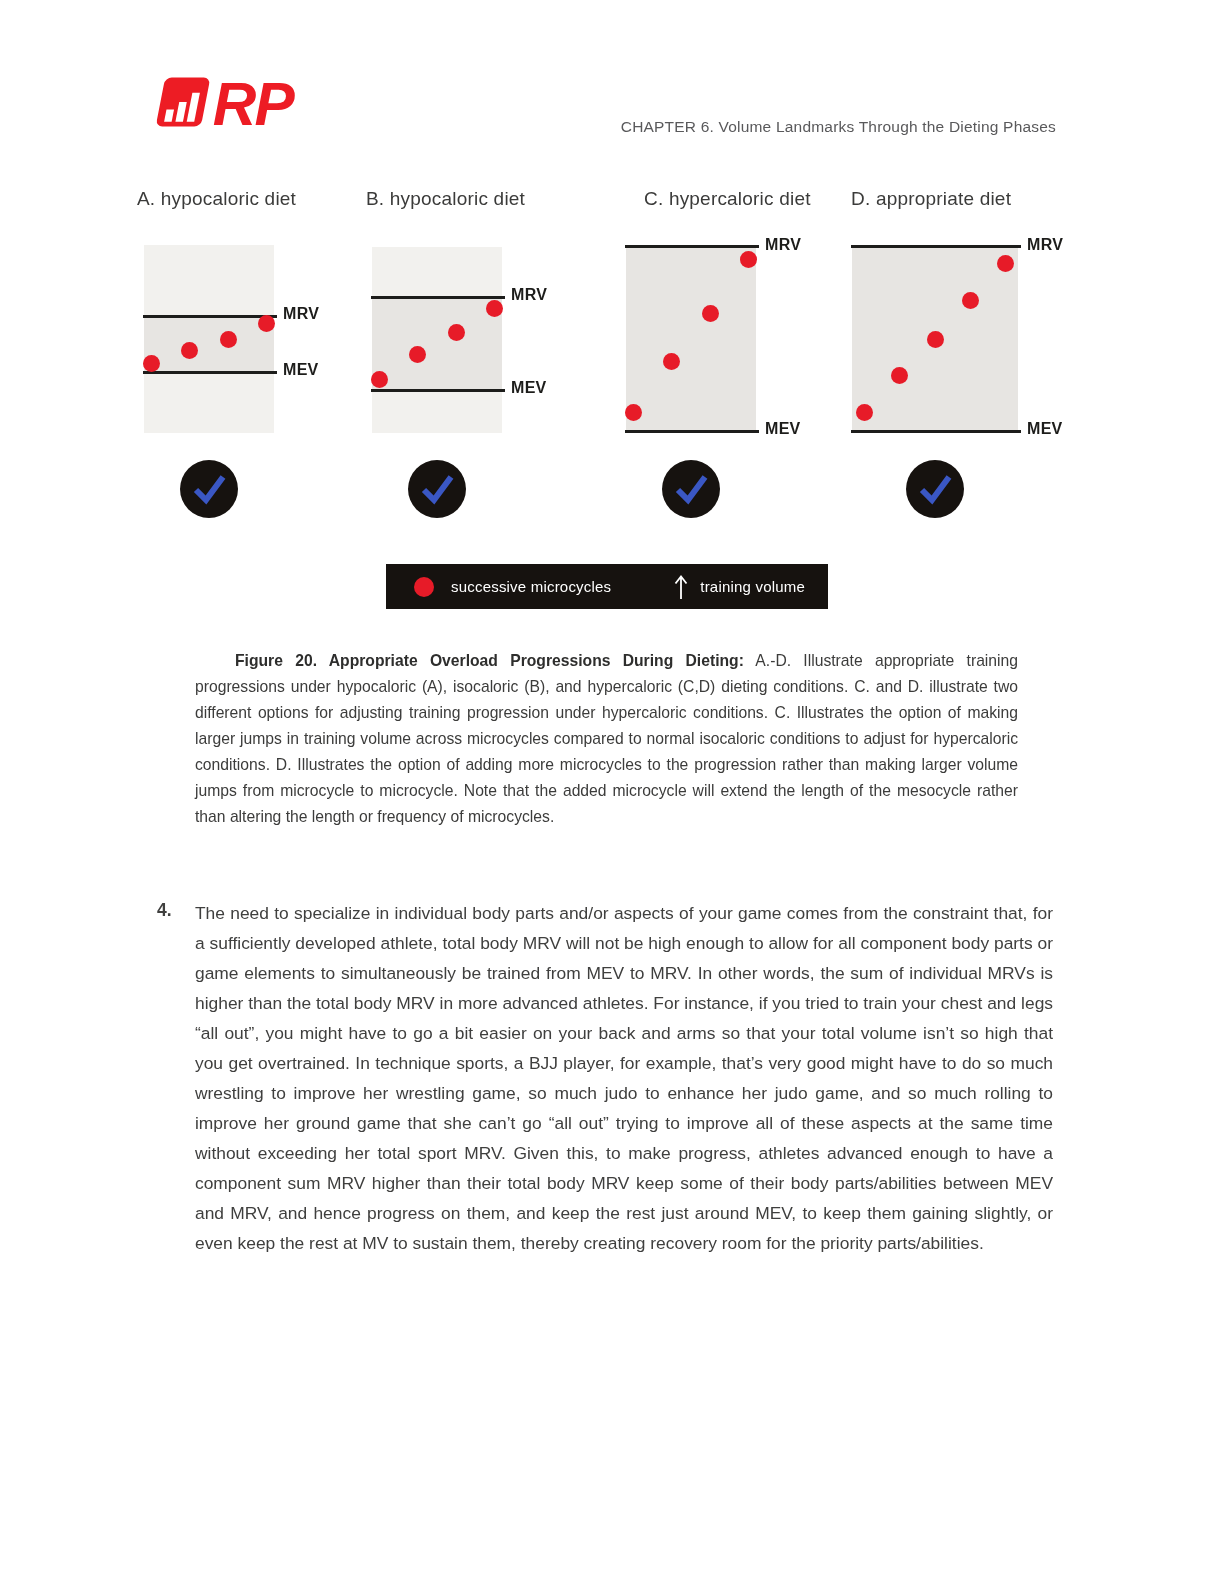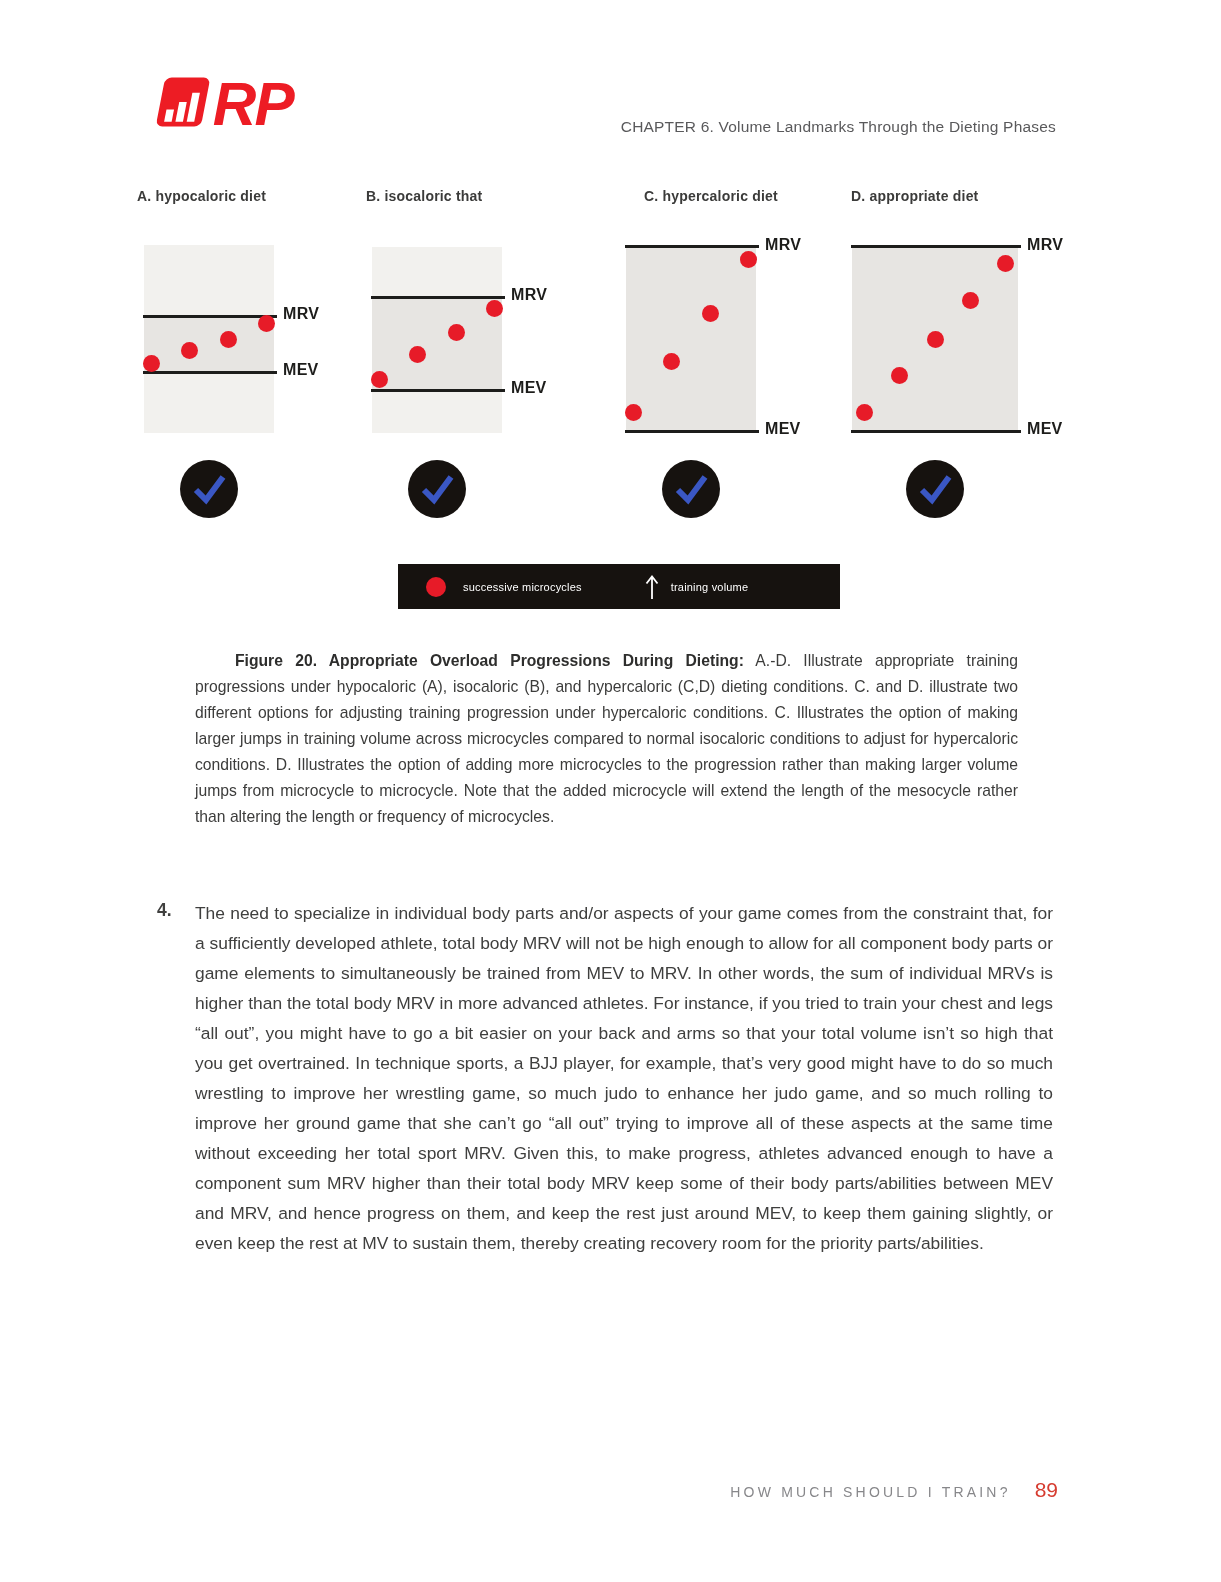--- a/index.html
+++ b/index.html
@@ -12,38 +12,38 @@
   }
   
   .logo{position:absolute;left:145px;top:74px;}
   .chapter{
     position:absolute;top:118px;right:165px;
     font-size:15.5px;color:#59595b;letter-spacing:.2px;
   }
   
   .diet-label{
     position:absolute;top:188px;
-    font-size:14px;color:#3b3b3a;letter-spacing:.2px;font-weight:bold;
+    font-size:19px;color:#3b3b3a;letter-spacing:.2px;
   }
   .panel{position:absolute;}
   .panel .band{position:absolute;left:0;width:100%;}
   .vol-line{position:absolute;height:3px;background:#1d1d1b;}
   .vol-label{
     position:absolute;font-weight:bold;font-size:16px;color:#1d1d1b;
     letter-spacing:.3px;line-height:1;
   }
   .dot{
     position:absolute;width:17px;height:17px;border-radius:50%;
     background:#e71b28;
   }
   .check{position:absolute;}
   .legend{
     position:absolute;left:386px;top:564px;width:442px;height:45px;
     background:#16120f;display:flex;align-items:center;
-    color:#ffffff;font-size:11px;letter-spacing:.2px;margin-left:12px;
+    color:#ffffff;font-size:15px;letter-spacing:.2px;
   }
   .legend-dot{
     width:20px;height:20px;border-radius:50%;background:#e71b28;
     margin-left:28px;margin-right:17px;flex:0 0 auto;
   }
   .legend-arrow{margin-left:62px;margin-right:11px;flex:0 0 auto;}
   .caption{
     position:absolute;left:195px;top:648px;width:823px;
     font-size:15.7px;line-height:26px;color:#3c3c3b;
     text-align:justify;margin:0;
@@ -97,21 +97,21 @@
         <div class="vol-label" style="left: 139px; top: 117.088px;">MEV</div>
         <div class="dot" style="left: -0.7px; top: 109.624px;"></div>
         <div class="dot" style="left: 37.4333px; top: 96.7386px;"></div>
         <div class="dot" style="left: 75.5667px; top: 85.5338px;"></div>
         <div class="dot" style="left: 113.7px; top: 70.4074px;"></div>
       </div>
       <svg width="60" height="60" viewBox="0 0 60 60" class="check" style="left: 179px; top: 459px;">
         <circle cx="30" cy="30" r="29" fill="#16120f"></circle>
         <path d="M17 31 L27 41 L44 18" stroke="#3a57c4" stroke-width="6" fill="none"></path>
       </svg>
-      <div class="diet-label" style="left: 366px;">B. isocaloric that</div>
+      <div class="diet-label" style="left: 366px;">B. hypocaloric diet</div>
       <div class="panel" style="left: 372px; top: 247px; width: 130px; height: 186px; background: rgb(242, 241, 238);">
         <div class="band" style="top: 50.034px; height: 93px; background: rgb(231, 229, 226);"></div>
         <div class="vol-line" style="left: -1px; width: 134px; top: 48.534px;"></div>
         <div class="vol-label" style="left: 139px; top: 40.034px;">MRV</div>
         <div class="vol-line" style="left: -1px; width: 134px; top: 141.534px;"></div>
         <div class="vol-label" style="left: 139px; top: 133.034px;">MEV</div>
         <div class="dot" style="left: -0.7px; top: 124.304px;"></div>
         <div class="dot" style="left: 37.4333px; top: 99.194px;"></div>
         <div class="dot" style="left: 75.5667px; top: 76.874px;"></div>
         <div class="dot" style="left: 113.7px; top: 52.694px;"></div>
@@ -160,18 +160,14 @@
       <path d="M8 25 V3 M2.5 9.5 L8 2.5 L13.5 9.5" stroke="#ffffff" stroke-width="1.8" fill="none"></path>
     </svg>
     <span>training volume</span>
   </div>
 
   <p class="caption"><b>Figure 20. Appropriate Overload Progressions During Dieting:</b><span> A.-D. Illustrate appropriate training progressions under hypocaloric (A), isocaloric (B), and hypercaloric (C,D) dieting conditions. C. and D. illustrate two different options for adjusting training progression under hypercaloric conditions. C. Illustrates the option of making larger jumps in training volume across microcycles compared to normal isocaloric conditions to adjust for hypercaloric conditions. D. Illustrates the option of adding more microcycles to the progression rather than making larger volume jumps from microcycle to microcycle. Note that the added microcycle will extend the length of the mesocycle rather than altering the length or frequency of microcycles.</span></p>
 
   <div class="item-no">4.</div>
   <p class="para para1">The need to specialize in individual body parts and/or aspects of your game comes from the constraint that, for a sufficiently developed athlete, total body MRV will not be high enough to allow for all component body parts or game elements to simultaneously be trained from MEV to MRV. In other words, the sum of individual MRVs is higher than the total body MRV in more advanced athletes. For instance, if you tried to train your chest and legs “all out”, you might have to go a bit easier on your back and arms so that your total volume isn’t so high that you get overtrained. In technique sports, a BJJ player, for example, that’s very good might have to do so much wrestling to improve her wrestling game, so much judo to enhance her judo game, and so much rolling to improve her ground game that she can’t go “all out” trying to improve all of these aspects at the same time without exceeding her total sport MRV. Given this, to make progress, athletes advanced enough to have a component sum MRV higher than their total body MRV keep some of their body parts/abilities between MEV and MRV, and hence progress on them, and keep the rest just around MEV, to keep them gaining slightly, or even keep the rest at MV to sustain them, thereby creating recovery room for the priority parts/abilities.</p>
 
-  <div class="footer">
-    <span class="footer-title">HOW MUCH SHOULD I TRAIN?</span>
-    <span class="pageno">89</span>
-  </div>
 
 </div>
 
 </body></html>

